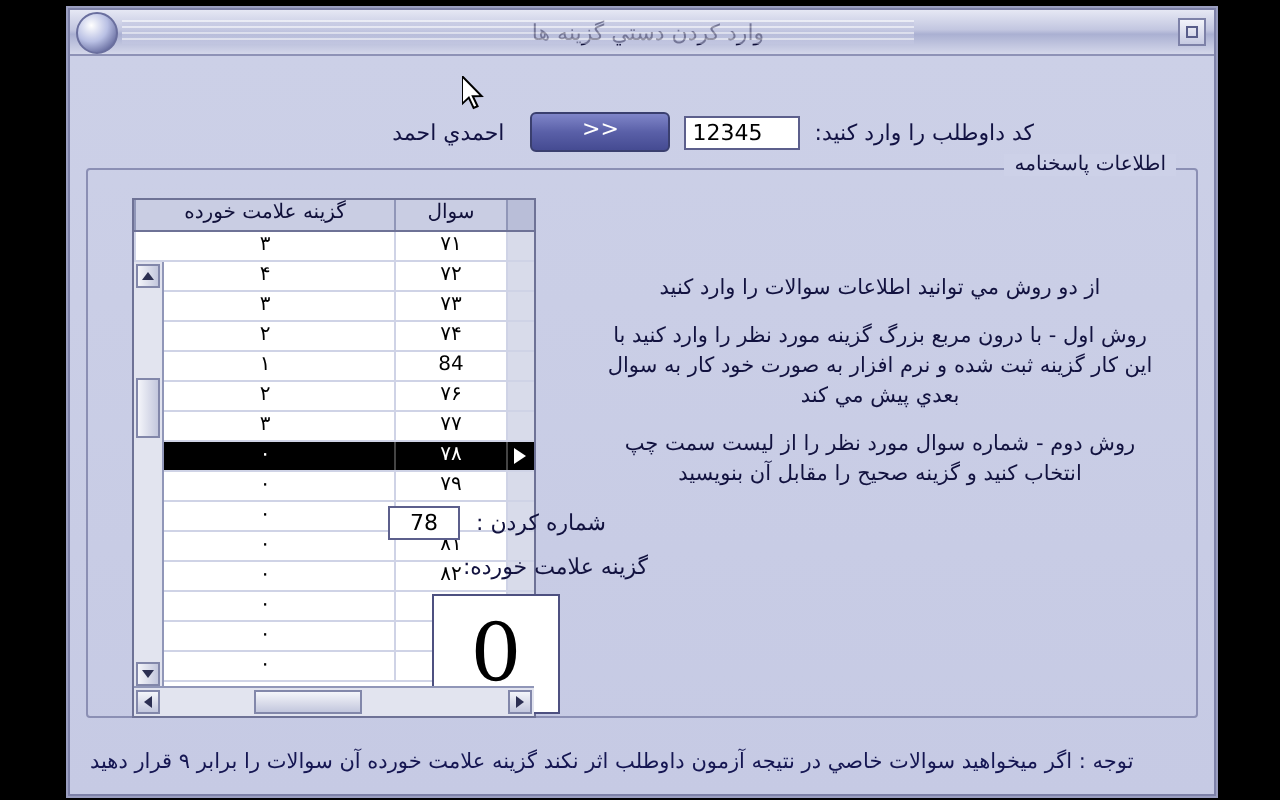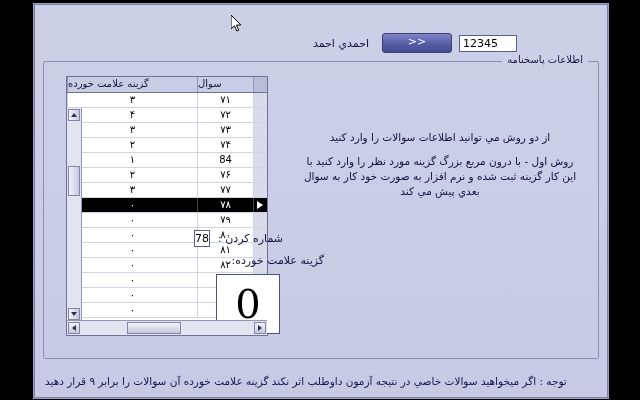--- a/index.html
+++ b/index.html
@@ -181,21 +181,21 @@
     display: flex;
     direction: rtl;
     height: 15px;
     background: #c9cde3;
     border-bottom: 1px solid #6e7296;
     flex: 0 0 auto;
   }
   .grid-head .cell {
     font-size: 10px;
     color: #10103a;
-    text-align: left;
+    text-align: center;
     line-height: 14px;
     border-left: 1px solid #9096b8;
     box-sizing: border-box;
     direction: rtl;
   }
   .col-sel { width: 14px; flex: 0 0 14px; background: #b9bed8; }
   .col-q   { width: 56px; flex: 0 0 56px; }
   .col-a   { flex: 1 1 auto; }
   .grid-body {
     flex: 1 1 auto;
@@ -319,40 +319,39 @@
     left: 0;
     right: 18px;
     top: 52px;
     width: 280px;
     margin-left: auto;
     direction: rtl;
     text-align: center;
     color: #12123f;
     font-size: 10.5px;
     line-height: 15px;
-    margin-top: 16px;
   }
   .instructions p { margin: 0 0 9px 0; }
   
   .qnum-row {
     position: absolute;
     left: 150px;
     top: 168px;
     display: flex;
     align-items: center;
     direction: rtl;
     gap: 8px;
   }
   .qnum-label {
     font-size: 11px;
     color: #12123f;
     direction: rtl;
   }
   .qnum-input {
-    width: 16px;
+    width: 36px;
     height: 17px;
     border: 1px solid #5c5f8c;
     background: #ffffff;
     font-size: 11px;
     text-align: center;
     line-height: 15px;
     box-sizing: border-box;
   }
   .ans-label {
     position: absolute;
@@ -392,28 +391,35 @@
     font-size: 10.5px;
     color: #151652;
     padding: 0 10px;
   }
 </style>
 </head>
 <body>
 
 <div class="app-window">
 
+  <div class="titlebar">
+    <div class="tb-orb"></div>
+    <div class="tb-stripes"></div>
+    <div class="tb-title">وارد کردن دستي گزينه ها</div>
+    <div class="tb-box"></div>
+  </div>
 
   <div class="win-body">
 
     <svg class="cursor" viewBox="0 0 12 18">
       <polygon points="0,0 0,14 3.4,10.8 5.8,16 7.8,15.1 5.4,10.1 9.8,10" fill="#ffffff" stroke="#000000" stroke-width="1"></polygon>
     </svg>
 
     <div class="entry-row">
+      <span class="entry-label">کد داوطلب را وارد کنيد:</span>
       <input class="entry-input" type="text" value="12345" style="">
       <div class="entry-btn">&lt;&lt;</div>
       <span class="entry-name">احمدي احمد</span>
     </div>
 
     <div class="groupbox">
       <div class="group-legend">اطلاعات پاسخنامه</div>
 
       <div class="grid-wrap">
         <div class="grid-head">
@@ -514,20 +520,21 @@
           <div class="hthumb"></div>
           <div class="hs-arrow right">
               <i></i>
             </div>
         </div>
       </div>
 
       <div class="instructions" id="instructions">
           <p>از دو روش مي توانيد اطلاعات سوالات را وارد کنيد</p>
           <p>روش اول - با درون مربع بزرگ گزينه مورد نظر را وارد کنيد با اين کار گزينه ثبت شده و نرم افزار به صورت خود کار به سوال بعدي پيش مي کند</p>
+          <p>روش دوم - شماره سوال مورد نظر را از ليست سمت چپ انتخاب کنيد و گزينه صحيح را مقابل آن بنويسيد</p>
         </div>
 
       <div class="qnum-row">
         <span class="qnum-label">شماره کردن :</span>
         <div class="qnum-input">78</div>
       </div>
 
       <div class="ans-label">گزينه علامت خورده:</div>
       <div class="ans-box">
         <span>0</span>

